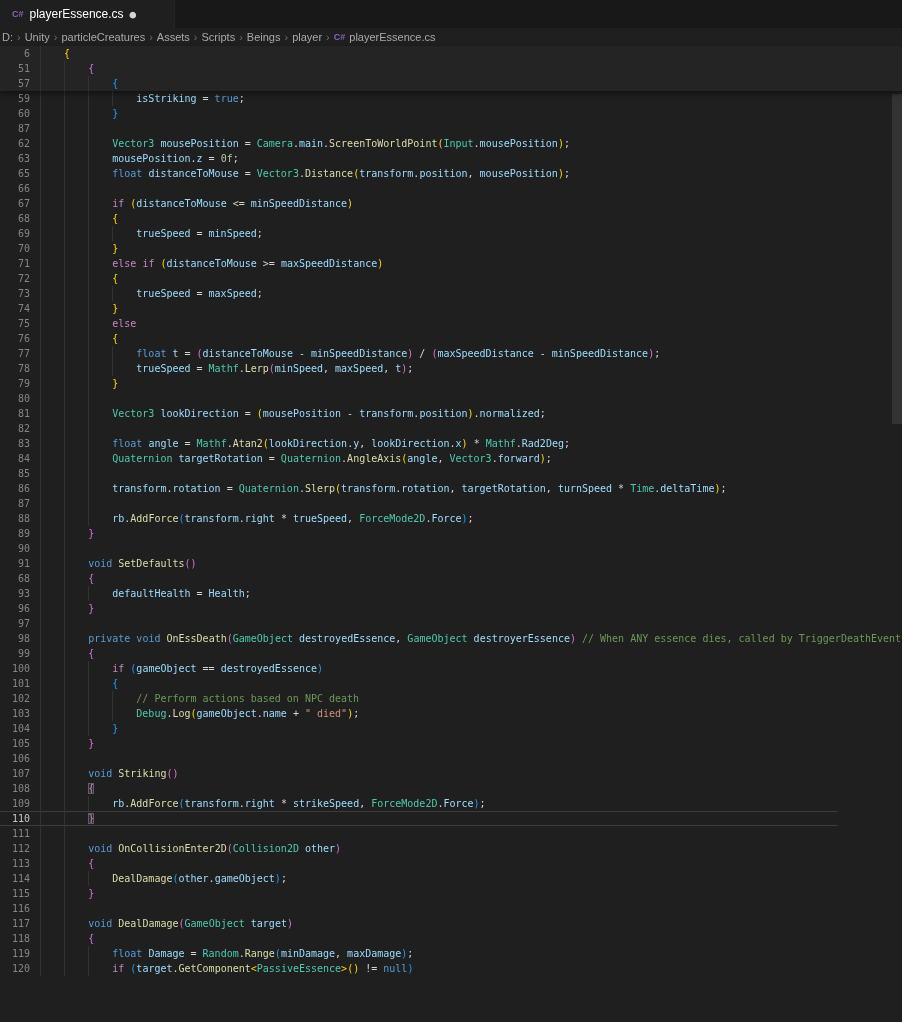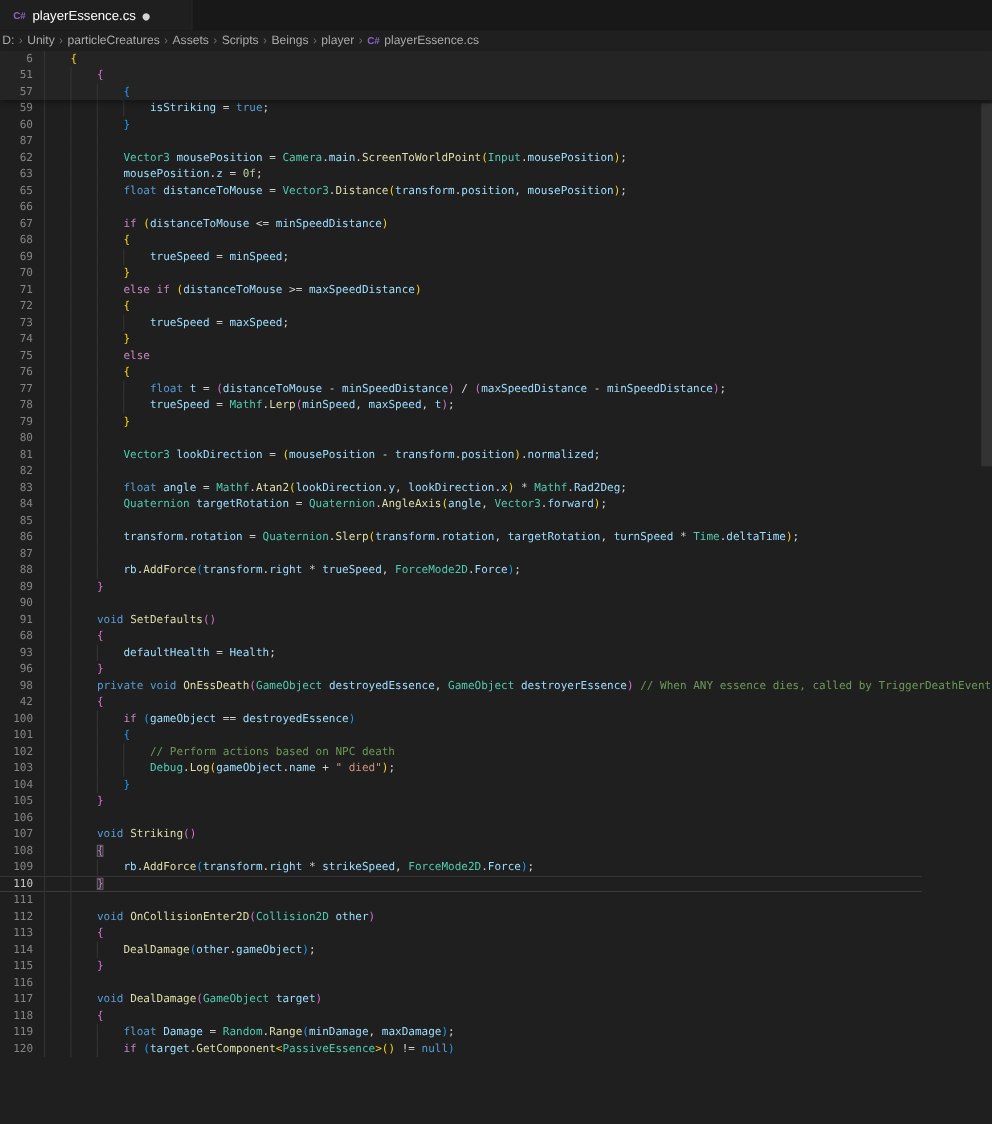--- a/index.html
+++ b/index.html
@@ -103,22 +103,23 @@
         <div class="line"><span class="ln">85</span><span class="code"><span class="guide" style="left: calc(0ch);"></span><span class="guide" style="left: calc(4ch);"></span><span class="guide" style="left: calc(8ch);"></span></span></div>
         <div class="line"><span class="ln">86</span><span class="code"><span class="guide" style="left: calc(0ch);"></span><span class="guide" style="left: calc(4ch);"></span><span class="guide" style="left: calc(8ch);"></span>            <span class="tk-v">transform</span><span class="tk-o">.</span><span class="tk-v">rotation</span><span class="tk-o"> = </span><span class="tk-t">Quaternion</span><span class="tk-o">.</span><span class="tk-m">Slerp</span><span class="tk-b1">(</span><span class="tk-v">transform</span><span class="tk-o">.</span><span class="tk-v">rotation</span><span class="tk-o">, </span><span class="tk-v">targetRotation</span><span class="tk-o">, </span><span class="tk-v">turnSpeed</span><span class="tk-o"> * </span><span class="tk-t">Time</span><span class="tk-o">.</span><span class="tk-v">deltaTime</span><span class="tk-b1">)</span><span class="tk-o">;</span></span></div>
         <div class="line"><span class="ln">87</span><span class="code"><span class="guide" style="left: calc(0ch);"></span><span class="guide" style="left: calc(4ch);"></span><span class="guide" style="left: calc(8ch);"></span></span></div>
         <div class="line"><span class="ln">88</span><span class="code"><span class="guide" style="left: calc(0ch);"></span><span class="guide" style="left: calc(4ch);"></span><span class="guide" style="left: calc(8ch);"></span>            <span class="tk-v">rb</span><span class="tk-o">.</span><span class="tk-m">AddForce</span><span class="tk-b3">(</span><span class="tk-v">transform</span><span class="tk-o">.</span><span class="tk-v">right</span><span class="tk-o"> * </span><span class="tk-v">trueSpeed</span><span class="tk-o">, </span><span class="tk-t">ForceMode2D</span><span class="tk-o">.</span><span class="tk-v">Force</span><span class="tk-b3">)</span><span class="tk-o">;</span></span></div>
         <div class="line"><span class="ln">89</span><span class="code"><span class="guide" style="left: calc(0ch);"></span><span class="guide" style="left: calc(4ch);"></span>        <span class="tk-b2">}</span></span></div>
         <div class="line"><span class="ln">90</span><span class="code"><span class="guide" style="left: calc(0ch);"></span><span class="guide" style="left: calc(4ch);"></span></span></div>
         <div class="line"><span class="ln">91</span><span class="code"><span class="guide" style="left: calc(0ch);"></span><span class="guide" style="left: calc(4ch);"></span>        <span class="tk-k">void</span><span class="tk-o"> </span><span class="tk-m">SetDefaults</span><span class="tk-b2">(</span><span class="tk-b2">)</span></span></div>
         <div class="line"><span class="ln">68</span><span class="code"><span class="guide" style="left: calc(0ch);"></span><span class="guide" style="left: calc(4ch);"></span>        <span class="tk-b2">{</span></span></div>
         <div class="line"><span class="ln">93</span><span class="code"><span class="guide" style="left: calc(0ch);"></span><span class="guide" style="left: calc(4ch);"></span><span class="guide" style="left: calc(8ch);"></span>            <span class="tk-v">defaultHealth</span><span class="tk-o"> = </span><span class="tk-v">Health</span><span class="tk-o">;</span></span></div>
         <div class="line"><span class="ln">96</span><span class="code"><span class="guide" style="left: calc(0ch);"></span><span class="guide" style="left: calc(4ch);"></span>        <span class="tk-b2">}</span></span></div>
+        <div class="line"><span class="ln">97</span><span class="code"><span class="guide" style="left: calc(0ch);"></span><span class="guide" style="left: calc(4ch);"></span></span></div>
         <div class="line"><span class="ln">98</span><span class="code"><span class="guide" style="left: calc(0ch);"></span><span class="guide" style="left: calc(4ch);"></span>        <span class="tk-k">private</span><span class="tk-o"> </span><span class="tk-k">void</span><span class="tk-o"> </span><span class="tk-m">OnEssDeath</span><span class="tk-b2">(</span><span class="tk-t">GameObject</span><span class="tk-o"> </span><span class="tk-v">destroyedEssence</span><span class="tk-o">, </span><span class="tk-t">GameObject</span><span class="tk-o"> </span><span class="tk-v">destroyerEssence</span><span class="tk-b2">)</span><span class="tk-o"> </span><span class="tk-cm">// When ANY essence dies, called by TriggerDeathEvent</span></span></div>
-        <div class="line"><span class="ln">42</span><span class="code"><span class="guide" style="left: calc(0ch);"></span><span class="guide" style="left: calc(4ch);"></span>        <span class="tk-b2">{</span></span></div>
+        <div class="line"><span class="ln">99</span><span class="code"><span class="guide" style="left: calc(0ch);"></span><span class="guide" style="left: calc(4ch);"></span>        <span class="tk-b2">{</span></span></div>
         <div class="line"><span class="ln">100</span><span class="code"><span class="guide" style="left: calc(0ch);"></span><span class="guide" style="left: calc(4ch);"></span><span class="guide" style="left: calc(8ch);"></span>            <span class="tk-c">if</span><span class="tk-o"> </span><span class="tk-b3">(</span><span class="tk-v">gameObject</span><span class="tk-o"> == </span><span class="tk-v">destroyedEssence</span><span class="tk-b3">)</span></span></div>
         <div class="line"><span class="ln">101</span><span class="code"><span class="guide" style="left: calc(0ch);"></span><span class="guide" style="left: calc(4ch);"></span><span class="guide" style="left: calc(8ch);"></span>            <span class="tk-b3">{</span></span></div>
         <div class="line"><span class="ln">102</span><span class="code"><span class="guide" style="left: calc(0ch);"></span><span class="guide" style="left: calc(4ch);"></span><span class="guide" style="left: calc(8ch);"></span><span class="guide" style="left: calc(12ch);"></span>                <span class="tk-cm">// Perform actions based on NPC death</span></span></div>
         <div class="line"><span class="ln">103</span><span class="code"><span class="guide" style="left: calc(0ch);"></span><span class="guide" style="left: calc(4ch);"></span><span class="guide" style="left: calc(8ch);"></span><span class="guide" style="left: calc(12ch);"></span>                <span class="tk-t">Debug</span><span class="tk-o">.</span><span class="tk-m">Log</span><span class="tk-b1">(</span><span class="tk-v">gameObject</span><span class="tk-o">.</span><span class="tk-v">name</span><span class="tk-o"> + </span><span class="tk-s">" died"</span><span class="tk-b1">)</span><span class="tk-o">;</span></span></div>
         <div class="line"><span class="ln">104</span><span class="code"><span class="guide" style="left: calc(0ch);"></span><span class="guide" style="left: calc(4ch);"></span><span class="guide" style="left: calc(8ch);"></span>            <span class="tk-b3">}</span></span></div>
         <div class="line"><span class="ln">105</span><span class="code"><span class="guide" style="left: calc(0ch);"></span><span class="guide" style="left: calc(4ch);"></span>        <span class="tk-b2">}</span></span></div>
         <div class="line"><span class="ln">106</span><span class="code"><span class="guide" style="left: calc(0ch);"></span><span class="guide" style="left: calc(4ch);"></span></span></div>
         <div class="line"><span class="ln">107</span><span class="code"><span class="guide" style="left: calc(0ch);"></span><span class="guide" style="left: calc(4ch);"></span>        <span class="tk-k">void</span><span class="tk-o"> </span><span class="tk-m">Striking</span><span class="tk-b2">(</span><span class="tk-b2">)</span></span></div>
         <div class="line"><span class="ln">108</span><span class="code"><span class="guide" style="left: calc(0ch);"></span><span class="guide" style="left: calc(4ch);"></span>        <span class="tk-b2 match">{</span></span></div>
         <div class="line"><span class="ln">109</span><span class="code"><span class="guide" style="left: calc(0ch);"></span><span class="guide" style="left: calc(4ch);"></span><span class="guide" style="left: calc(8ch);"></span>            <span class="tk-v">rb</span><span class="tk-o">.</span><span class="tk-m">AddForce</span><span class="tk-b3">(</span><span class="tk-v">transform</span><span class="tk-o">.</span><span class="tk-v">right</span><span class="tk-o"> * </span><span class="tk-v">strikeSpeed</span><span class="tk-o">, </span><span class="tk-t">ForceMode2D</span><span class="tk-o">.</span><span class="tk-v">Force</span><span class="tk-b3">)</span><span class="tk-o">;</span></span></div>

